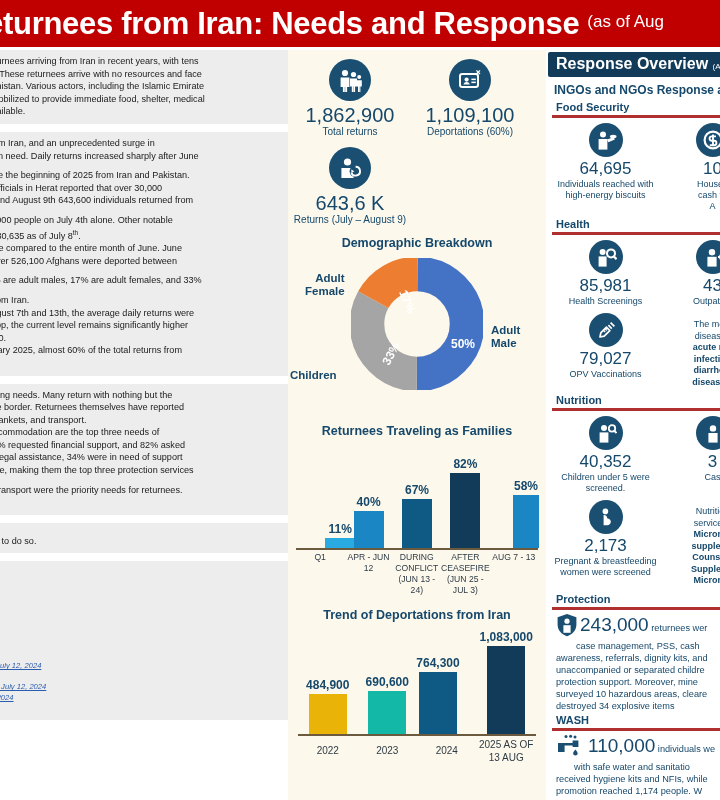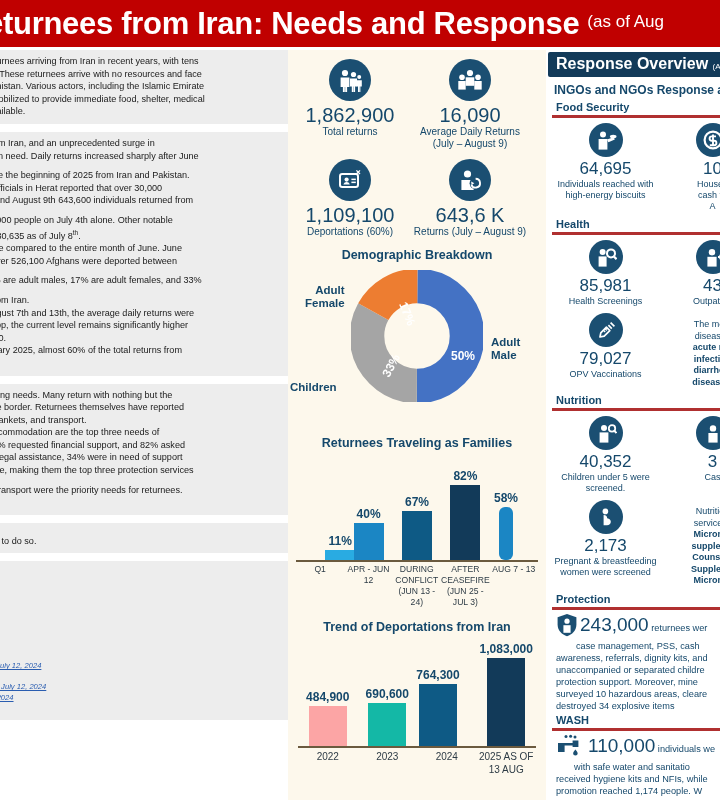--- a/index.html
+++ b/index.html
@@ -82,21 +82,21 @@
   .bars{position:relative;height:108px;border-bottom:2px solid #6b5a3e;margin:0 4px;}
   .bar{position:absolute;bottom:0;}
   .bar .v{
     position:absolute;left:50%;transform:translateX(-50%);
     top:-16px;font-size:12px;font-weight:bold;color:#15486b;white-space:nowrap;
   }
   .xlabels{display:flex;margin:2px 4px 0 4px;}
   .xl{flex:1;text-align:center;font-size:8.6px;color:#2d3b45;line-height:11px;}
 
   .bars2{position:relative;height:110px;border-bottom:2px solid #6b5a3e;margin:0 6px;}
-  .xlabels2{display:flex;margin:3px 6px 0 6px;}
+  .xlabels2{display:flex;margin:3px 6px 0 6px;align-items:center;}
   .xl2{flex:1;text-align:center;font-size:10px;color:#2d3b45;line-height:12.5px;}
 
   
   .ro-head{
     background:#123A59;color:#ffffff;margin:2px 2px 0 2px;padding:3px 0 4px 8px;
     border-radius:2px 0 0 2px;white-space:nowrap;
   }
   .ro-head .t{font-size:16px;font-weight:bold;}
   .ro-head .s{font-size:8px;}
   .ro-sub{font-size:12px;font-weight:bold;color:#15486b;padding:6px 0 2px 8px;white-space:nowrap;}
@@ -204,35 +204,20 @@
             <circle cx="16.5" cy="6.5" r="2.6" fill="#fff"></circle>
             <path d="M13 10.6h7v8h-1.9v5.4h-1.5v-5.4h-.3v5.4h-1.5v-5.4H13z" fill="#fff"></path>
             <circle cx="22.2" cy="9" r="2" fill="#fff"></circle>
             <path d="M19.6 12.2h5.2v6.4h-1.4V24h-1.1v-5.4h-.2V24h-1.1v-5.4h-1.4z" fill="#fff"></path>
           </svg>
         </div>
         <div class="num">1,862,900</div>
         <div class="lbl">Total returns</div>
       </div>
 
-      <div class="stat">
-        <div class="circ">
-          <svg width="26" height="22" viewBox="0 0 26 22">
-            <circle cx="13" cy="4" r="3.1" fill="#fff"></circle>
-            <path d="M8.7 8.3h8.6v8.5H8.7z" fill="#fff"></path>
-            <circle cx="5" cy="8.2" r="2.8" fill="#fff"></circle>
-            <path d="M1.3 12h7.4v8.6H1.3z" fill="#fff"></path>
-            <circle cx="21" cy="8.2" r="2.8" fill="#fff"></circle>
-            <path d="M17.3 12h7.4v8.6h-7.4z" fill="#fff"></path>
-          </svg>
-        </div>
-        <div class="num">16,090</div>
-        <div class="lbl">Average Daily Returns</div>
-        <div class="lbl">(July – August 9)</div>
-      </div>
 
       <div class="stat">
         <div class="circ">
           <svg width="26" height="24" viewBox="0 0 26 24">
             <rect x="3" y="6" width="18" height="13" rx="2.2" fill="none" stroke="#fff" stroke-width="2"></rect>
             <circle cx="9.6" cy="11.6" r="2.1" fill="#fff"></circle>
             <path d="M6.4 16.6c.5-1.8 1.8-2.6 3.2-2.6s2.7.8 3.2 2.6z" fill="#fff"></path>
             <rect x="14.4" y="10.6" width="4.4" height="1.5" fill="#fff"></rect>
             <rect x="14.4" y="13.6" width="4.4" height="1.5" fill="#fff"></rect>
             <path d="M19.4 2.4l3.6 3.6M23 2.4l-3.6 3.6" stroke="#fff" stroke-width="1.3"></path>
@@ -283,37 +268,37 @@
           </div>
           <div class="bar" style="left: 57.6px; width: 30px; height: 36.8px; background: rgb(27, 134, 196);">
             <span class="v">40%</span>
           </div>
           <div class="bar" style="left: 106px; width: 30px; height: 49px; background: rgb(14, 90, 133);">
             <span class="v">67%</span>
           </div>
           <div class="bar" style="left: 154.4px; width: 30px; height: 75.44px; background: rgb(18, 58, 89);">
             <span class="v">82%</span>
           </div>
-          <div class="bar" style="left: 203px; width: 14px; height: 53.36px; background: rgb(27, 134, 196); border-radius: 6px;">
+          <div class="bar" style="left: 217px; width: 26px; height: 53.36px; background: rgb(27, 134, 196);">
             <span class="v">58%</span>
           </div>
         </div>
       <div class="xlabels">
         <div class="xl">Q1</div>
         <div class="xl">APR - JUN<br>12</div>
         <div class="xl">DURING<br>CONFLICT<br>(JUN 13 -<br>24)</div>
         <div class="xl">AFTER<br>CEASEFIRE<br>(JUN 25 -<br>JUL 3)</div>
         <div class="xl">AUG 7 - 13</div>
       </div>
     </div>
 
     <div class="mid-h" style="margin-top:12px;">Trend of Deportations from Iran</div>
     <div class="chart">
       <div class="bars2" id="deport-bars">
-          <div class="bar" style="left: 10.75px; width: 38px; height: 39.6002px; background: #fca5a5;">
+          <div class="bar" style="left: 10.75px; width: 38px; height: 39.6002px; background: #eab308;">
             <span class="v">484,900</span>
           </div>
           <div class="bar" style="left: 70.25px; width: 38px; height: 43px; background: #14b8a6;">
             <span class="v">690,600</span>
           </div>
           <div class="bar" style="left: 121px; width: 38px; height: 62.4178px; background: rgb(14, 90, 133);">
             <span class="v">764,300</span>
           </div>
           <div class="bar" style="left: 189.25px; width: 38px; height: 88.445px; background: rgb(18, 58, 89);">
             <span class="v">1,083,000</span>

